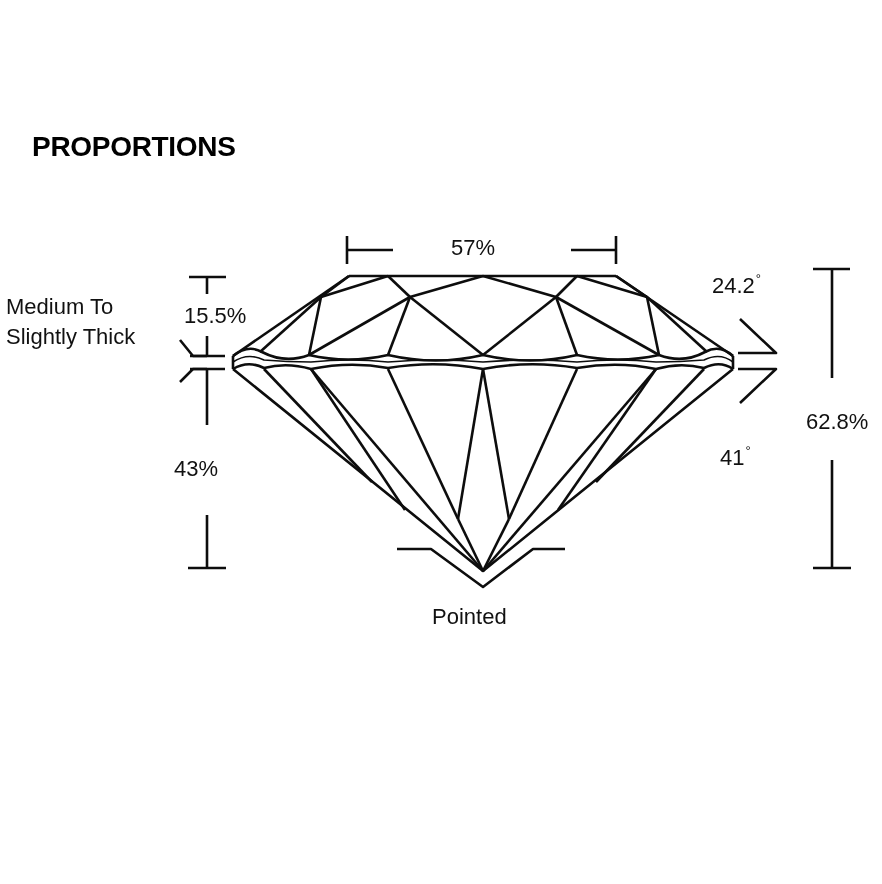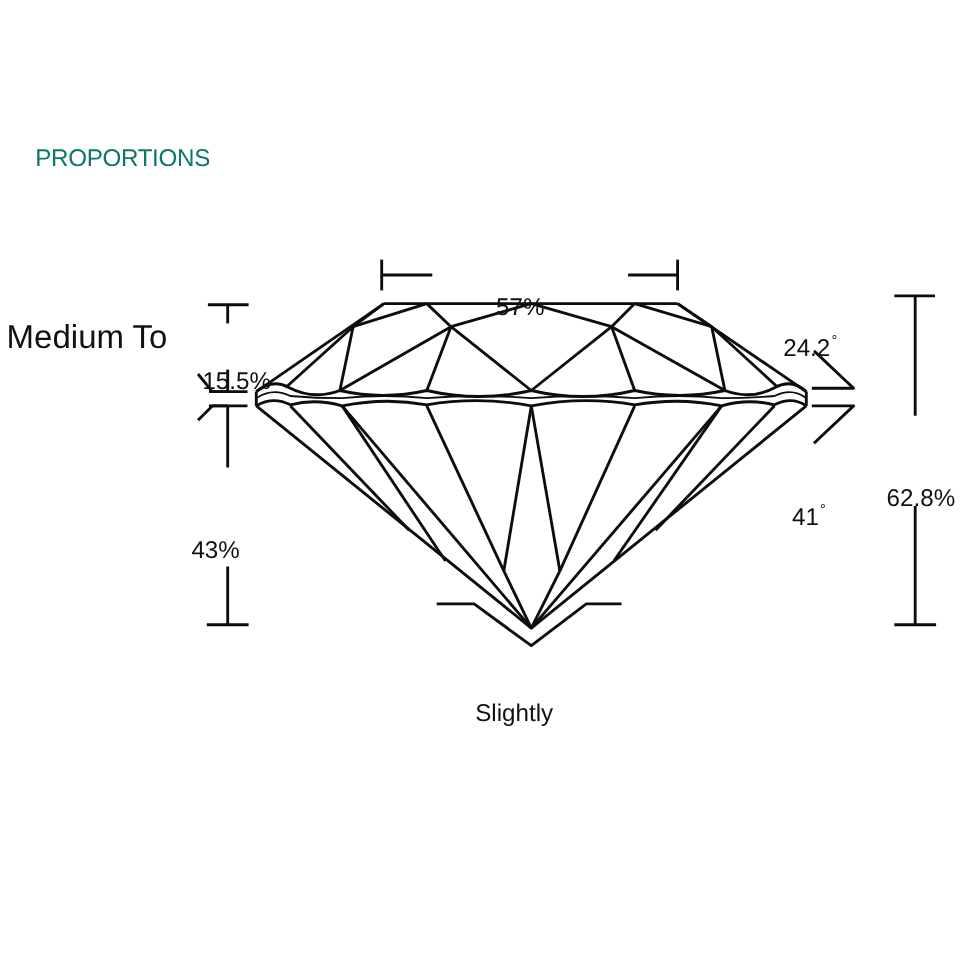--- a/index.html
+++ b/index.html
@@ -1,21 +1,21 @@
 <!DOCTYPE html>
 <html><head>
   <meta charset="utf-8">
   <style>
     html, body { margin: 0; padding: 0; background: #ffffff; }
     body { width: 882px; height: 884px; position: relative; overflow: hidden;
            font-family: "Liberation Sans", "DejaVu Sans", sans-serif; color: #111; }
-    .title { position: absolute; left: 32px; top: 131px; font-size: 22px; font-weight: normal;
-             letter-spacing: -0.3px; color: #0f766e; }
-    .label { position: absolute; font-size: 22px; color: #111; line-height: 1; white-space: nowrap; margin-top: 31px; }
-    .girdle-label { position: absolute; left: 6px; top: 292px; font-size: 30px; line-height: 30px; color: #111; }
+    .title { position: absolute; left: 32px; top: 131px; font-size: 28px; font-weight: bold;
+             letter-spacing: -0.3px; color: #000000; }
+    .label { position: absolute; font-size: 22px; color: #111; line-height: 1; white-space: nowrap; }
+    .girdle-label { position: absolute; left: 6px; top: 292px; font-size: 22px; line-height: 30px; color: #111; }
     svg.diagram { position: absolute; left: 0; top: 0; }
     svg.diagram line, svg.diagram polyline, svg.diagram path, svg.diagram polygon {
       stroke: #0d0d0d; stroke-width: 2.6; fill: none; stroke-linejoin: round; stroke-linecap: butt;
     }
     .deg { font-size: 13px; vertical-align: top; position: relative; top: -3px; margin-left: 1px; }
   </style>
 </head>
 <body>
 
 <div class="title">PROPORTIONS</div>
@@ -125,21 +125,22 @@
 </svg>
 
 <div class="label" style="left:451px; top:237px;">57%</div>
 <div class="label" style="left:184px; top:305px;">15.5%</div>
 <div class="label" style="left:174px; top:458px;">43%</div>
 <div class="label" style="left:806px; top:411px;">62.8%</div>
 
 <div class="label" style="left:712px; top:275px;">
   <span>24.2</span><span class="deg">°</span>
 </div>
-<div class="label" style="left:720px; top:428px;">
+<div class="label" style="left:720px; top:447px;">
   <span>41</span><span class="deg">°</span>
 </div>
 
-<div class="label" style="left:432px; top:606px;">Slightly</div>
+<div class="label" style="left:432px; top:606px;">Pointed</div>
 
 <div class="girdle-label">
   <div>Medium To</div>
+  <div>Slightly Thick</div>
 </div>
 
 </body></html>

